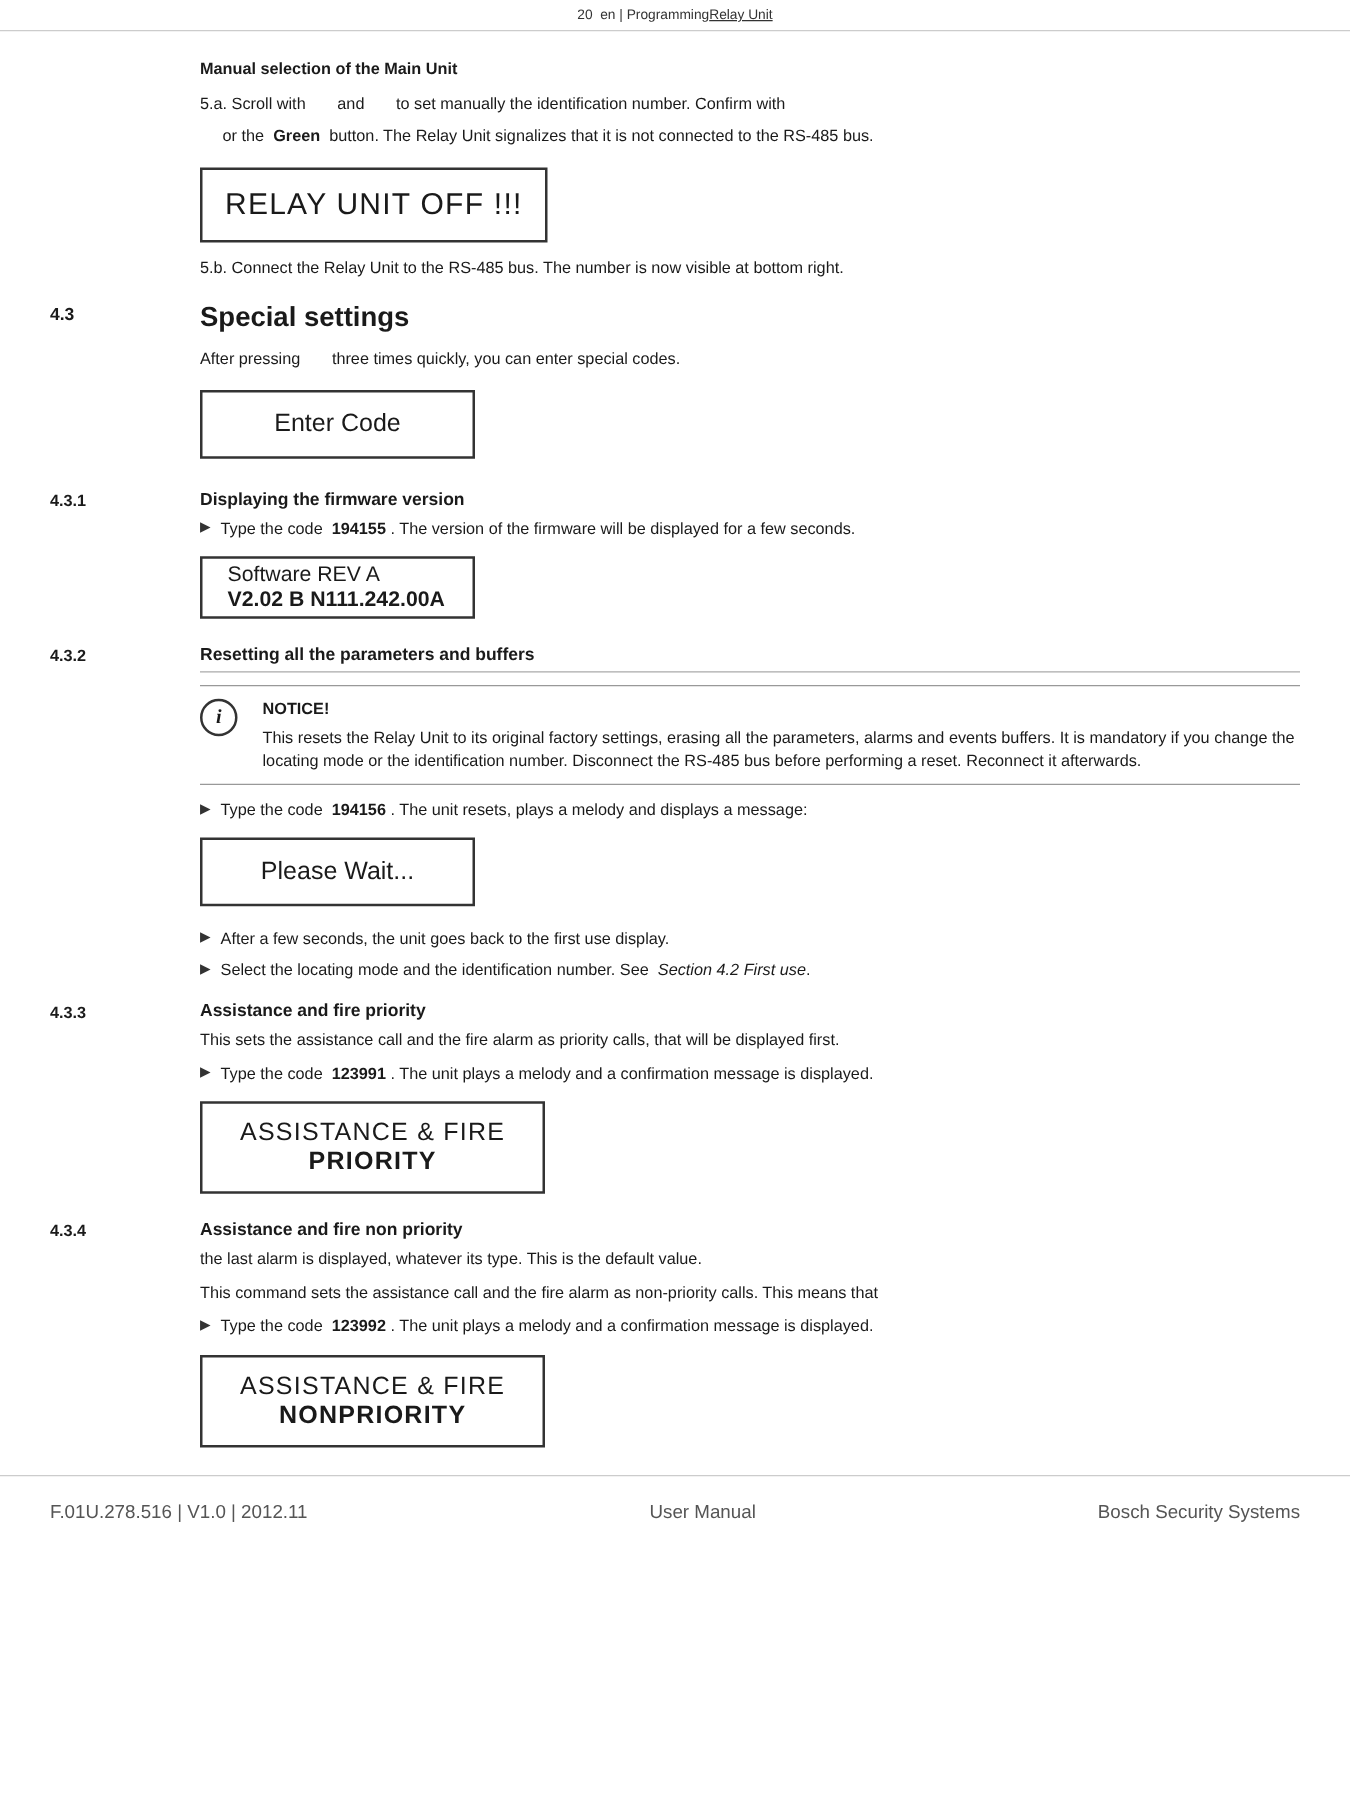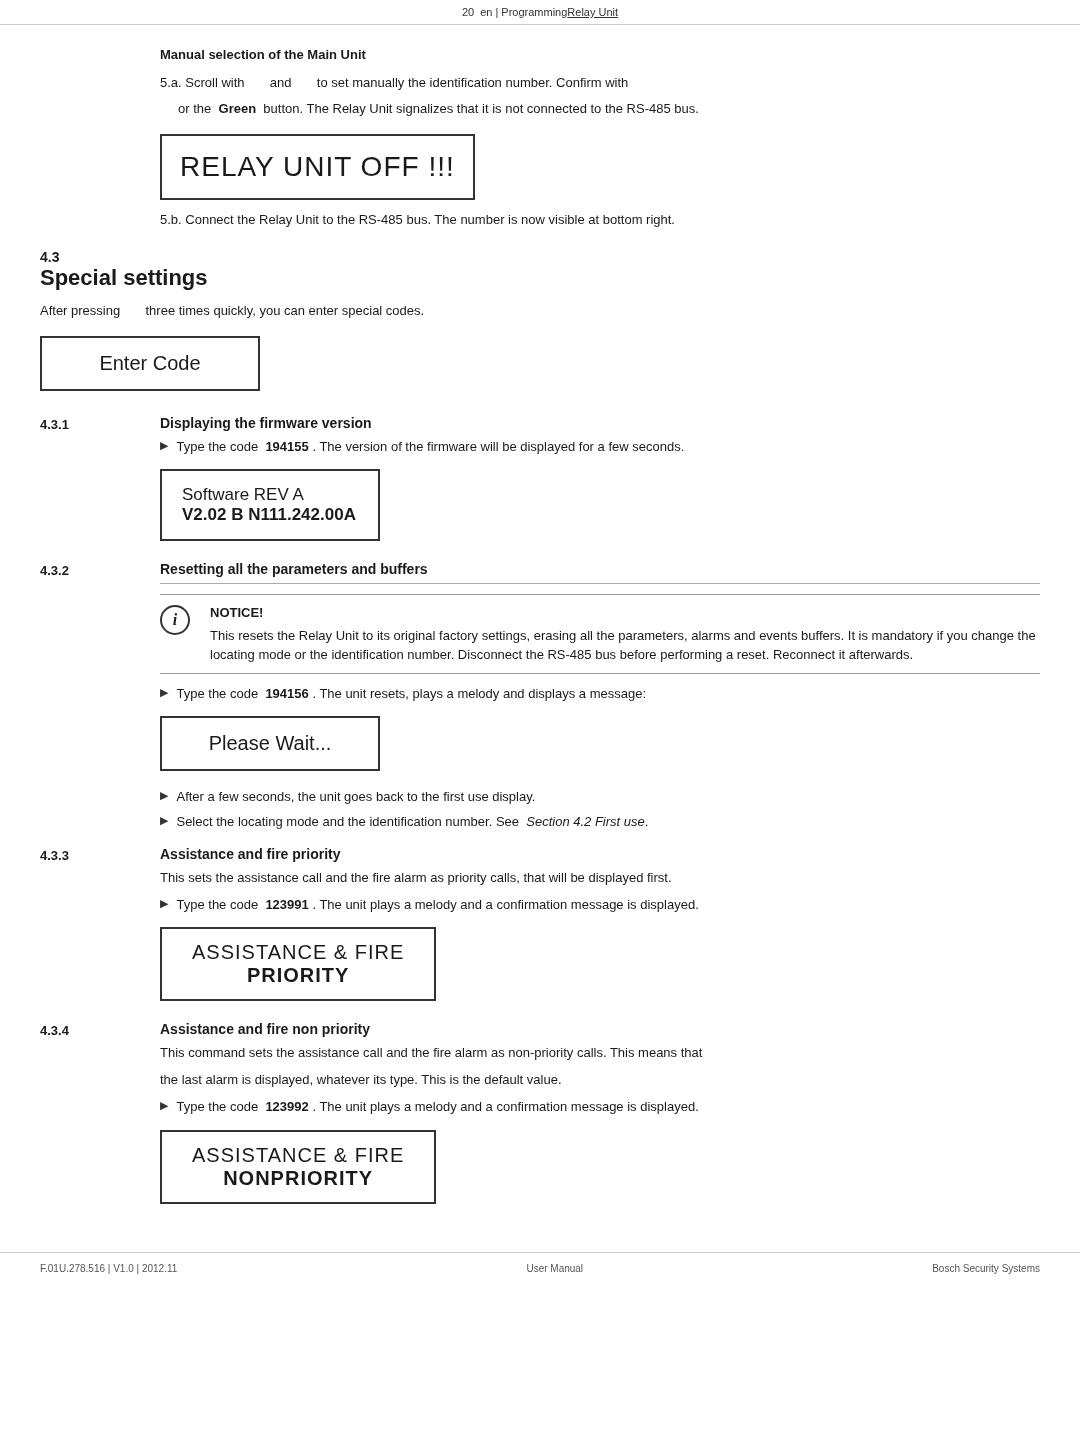--- a/index.html
+++ b/index.html
@@ -30,36 +30,35 @@
     .header-right { font-size: 11px; text-decoration: underline; }
 
     
     .footer {
       position: absolute;
       bottom: 0;
       left: 0; right: 0;
       display: flex;
       justify-content: space-between;
       align-items: center;
-      padding: 10px 40px;
+      padding: 20px 40px;
       border-top: 1px solid #ccc;
-      font-size: 10px;
+      font-size: 15px;
       color: #555;
     }
 
     
     .content {
       padding: 20px 40px 60px 40px;
     }
 
     
     .section-row {
       display: flex;
       margin-bottom: 14px;
-      flex-direction: column;
     }
     .section-num {
       width: 120px;
       min-width: 120px;
       font-weight: bold;
       font-size: 14px;
       padding-top: 2px;
     }
     .section-content {
       flex: 1;
@@ -112,21 +111,21 @@
       display: inline-block;
       padding: 10px 18px;
       font-size: 18px;
       font-family: Arial, sans-serif;
       margin: 8px 0 10px 0;
       min-width: 220px;
       text-align: center;
       background: #fff;
     }
     .display-box.large-text {
-      font-size: 28px;
+      font-size: 24px;
       letter-spacing: 1px;
     }
     .display-box .line1 { display: block; }
     .display-box .line2 { display: block; font-weight: bold; }
 
     
     .bullet-arrow {
       display: flex;
       align-items: flex-start;
       margin-bottom: 5px;
@@ -260,21 +259,21 @@
       <div class="subsection-content">
         <h3 class="subsection-title">Displaying the firmware version</h3>
         <div class="bullet-arrow">
           <span class="arrow">▶</span>
           <span class="bullet-text">
             <span>Type the code</span>
             &nbsp;<strong>194155</strong>
             <span>. The version of the firmware will be displayed for a few seconds.</span>
           </span>
         </div>
-        <div class="display-box" style="font-size:17px; padding:14px 20px; text-align:left;">
+        <div class="display-box" style="font-size:17px; padding:3px 20px; text-align:left;">
           <span class="line1">Software REV A</span>
           <span class="line2">V2.02 B  N111.242.00A</span>
         </div>
       </div>
     </div>
 
     <div class="subsection-row">
       <div class="subsection-num">4.3.2</div>
       <div class="subsection-content">
         <h3 class="subsection-title">Resetting all the parameters and buffers</h3>
@@ -332,22 +331,22 @@
           <span class="line1">ASSISTANCE &amp; FIRE</span>
           <span class="line2">PRIORITY</span>
         </div>
       </div>
     </div>
 
     <div class="subsection-row">
       <div class="subsection-num">4.3.4</div>
       <div class="subsection-content">
         <h3 class="subsection-title">Assistance and fire non priority</h3>
+        <p class="step-text">the last alarm is displayed, whatever its type. This is the default value.</p>
         <p class="step-text">This command sets the assistance call and the fire alarm as non-priority calls. This means that</p>
-        <p class="step-text">the last alarm is displayed, whatever its type. This is the default value.</p>
         <div class="bullet-arrow">
           <span class="arrow">▶</span>
           <span class="bullet-text">
             <span>Type the code</span>
             &nbsp;<strong>123992</strong>
             <span>. The unit plays a melody and a confirmation message is displayed.</span>
           </span>
         </div>
         <div class="display-box large-text" style="font-size:20px; padding:12px 30px; letter-spacing:1px;">
           <span class="line1">ASSISTANCE &amp; FIRE</span>

